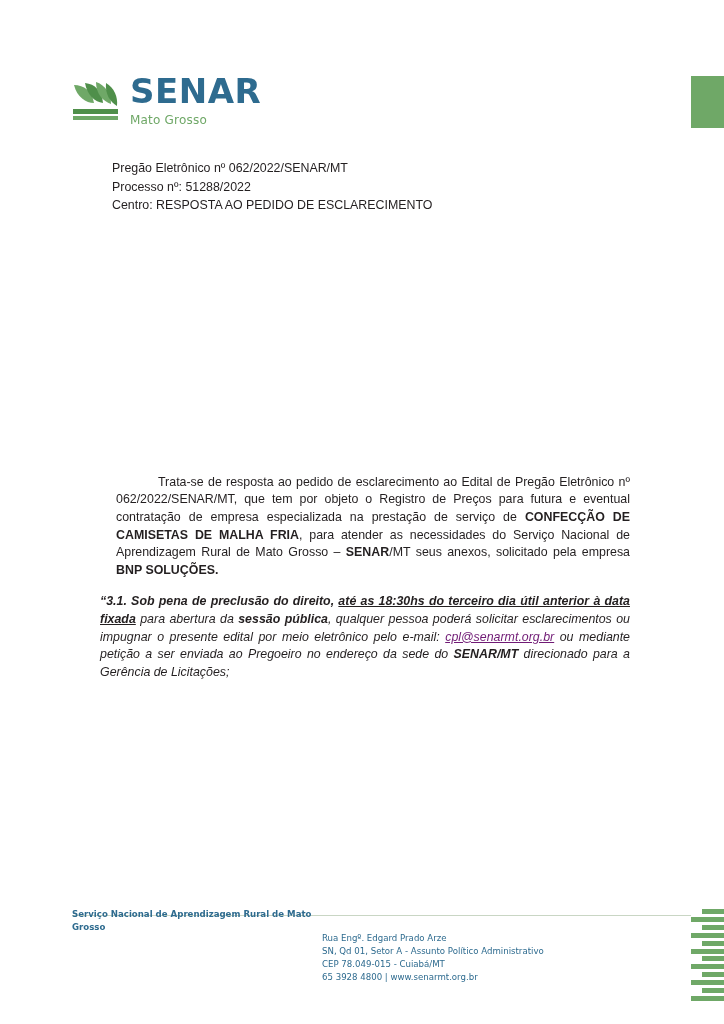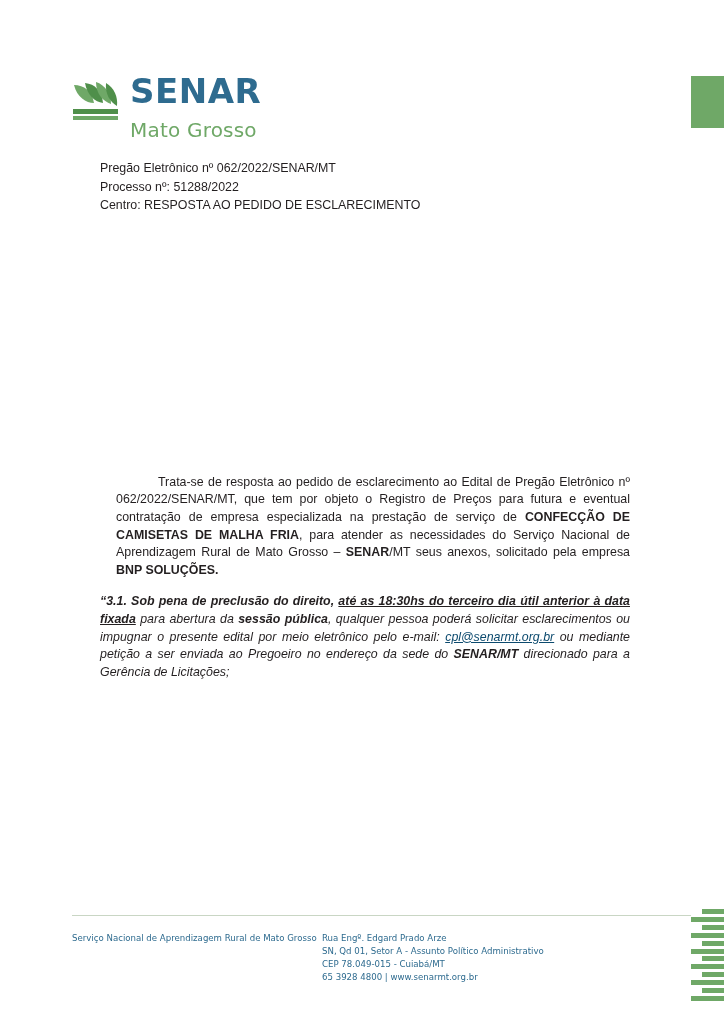--- a/index.html
+++ b/index.html
@@ -62,37 +62,37 @@
   .logo-senar {
     font-family: "DejaVu Sans", sans-serif;
     font-size: 34px;
     font-weight: bold;
     letter-spacing: 0.5px;
     color: #2e6b8f;
     display: block;
   }
   .logo-sub {
     font-family: "DejaVu Sans", sans-serif;
-    font-size: 20px;
+    font-size: 12px;
     color: #6fa867;
     display: block;
-    margin-top: 12px;
+    margin-top: 6px;
     letter-spacing: 0.2px;
   }
 
   
   .doc {
     position: absolute;
     left: 100px;
     top: 160px;
     width: 530px;
     font-size: 12.4px;
     line-height: 1.42;
   }
-  .meta-line { margin: 0 0 1px 0; }
+  .meta-line { margin: 0 0 1px 12px; }
   .meta-line strong { font-weight: normal; }
 
   .spacer-big { height: 258px; }
 
   p.body-par {
     margin: 0 0 14px 16px;
     text-align: justify;
     text-justify: inter-word;
   }
   p.body-par.indent { text-indent: 42px; }
@@ -107,21 +107,21 @@
 
   p.quote {
     margin: 0 0 12px 0;
     text-align: justify;
     font-style: italic;
     font-size: 12.4px;
   }
   p.quote b { font-weight: bold; font-style: italic; }
   .u { text-decoration: underline; }
   a.mail {
-    color: #0c4a6e;
+    color: #701a75;
     text-decoration: underline;
     font-style: italic;
   }
 
   
   .footer-rule {
     position: absolute;
     left: 72px;
     right: 33px;
     bottom: 108px;
@@ -134,23 +134,23 @@
     bottom: 40px;
     width: 600px;
     display: flex;
     font-family: "DejaVu Sans", sans-serif;
     font-size: 8.6px;
     color: #2e6b8f;
     line-height: 1.5;
   }
   .footer-left {
     width: 250px;
-    font-weight: normal;
-  }
-  .footer-right { color: #2e6b8f; }
+    font-weight: bold;
+  }
+  .footer-right { color: #2e6b8f; margin-top: 24px; }
   .footer-right .line { display: block; }
 </style>
 </head>
 <body>
 
 <div class="right-green-block"></div>
 <div class="right-stripes">
   <span class="short"></span>
   <span class="full"></span>
   <span class="short"></span>

